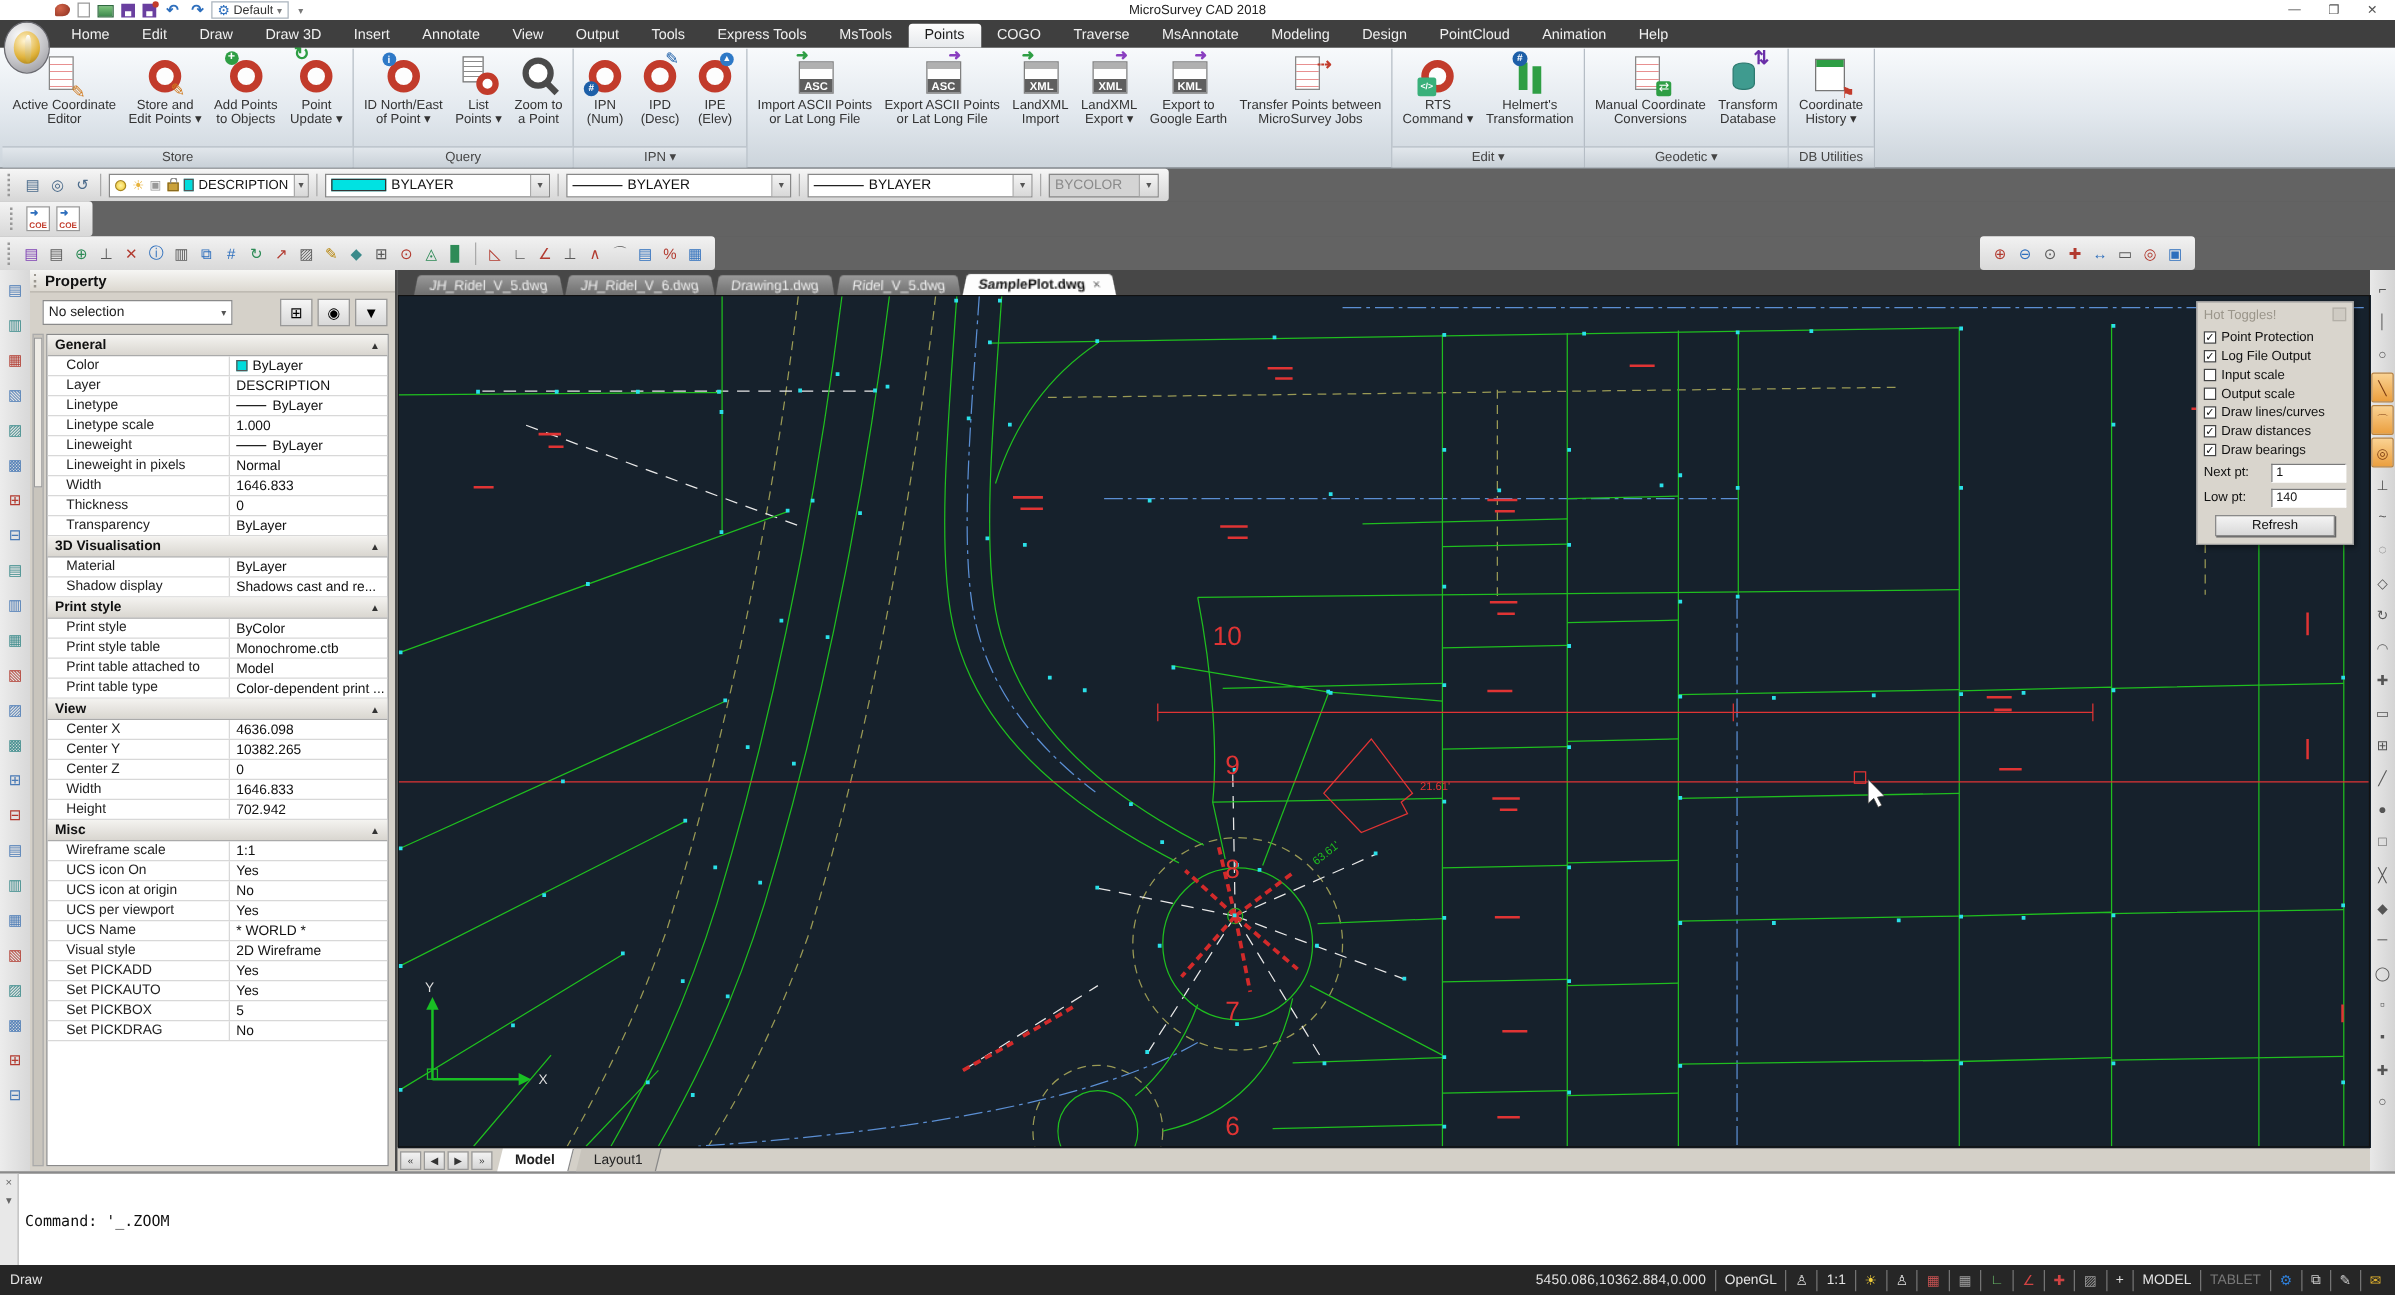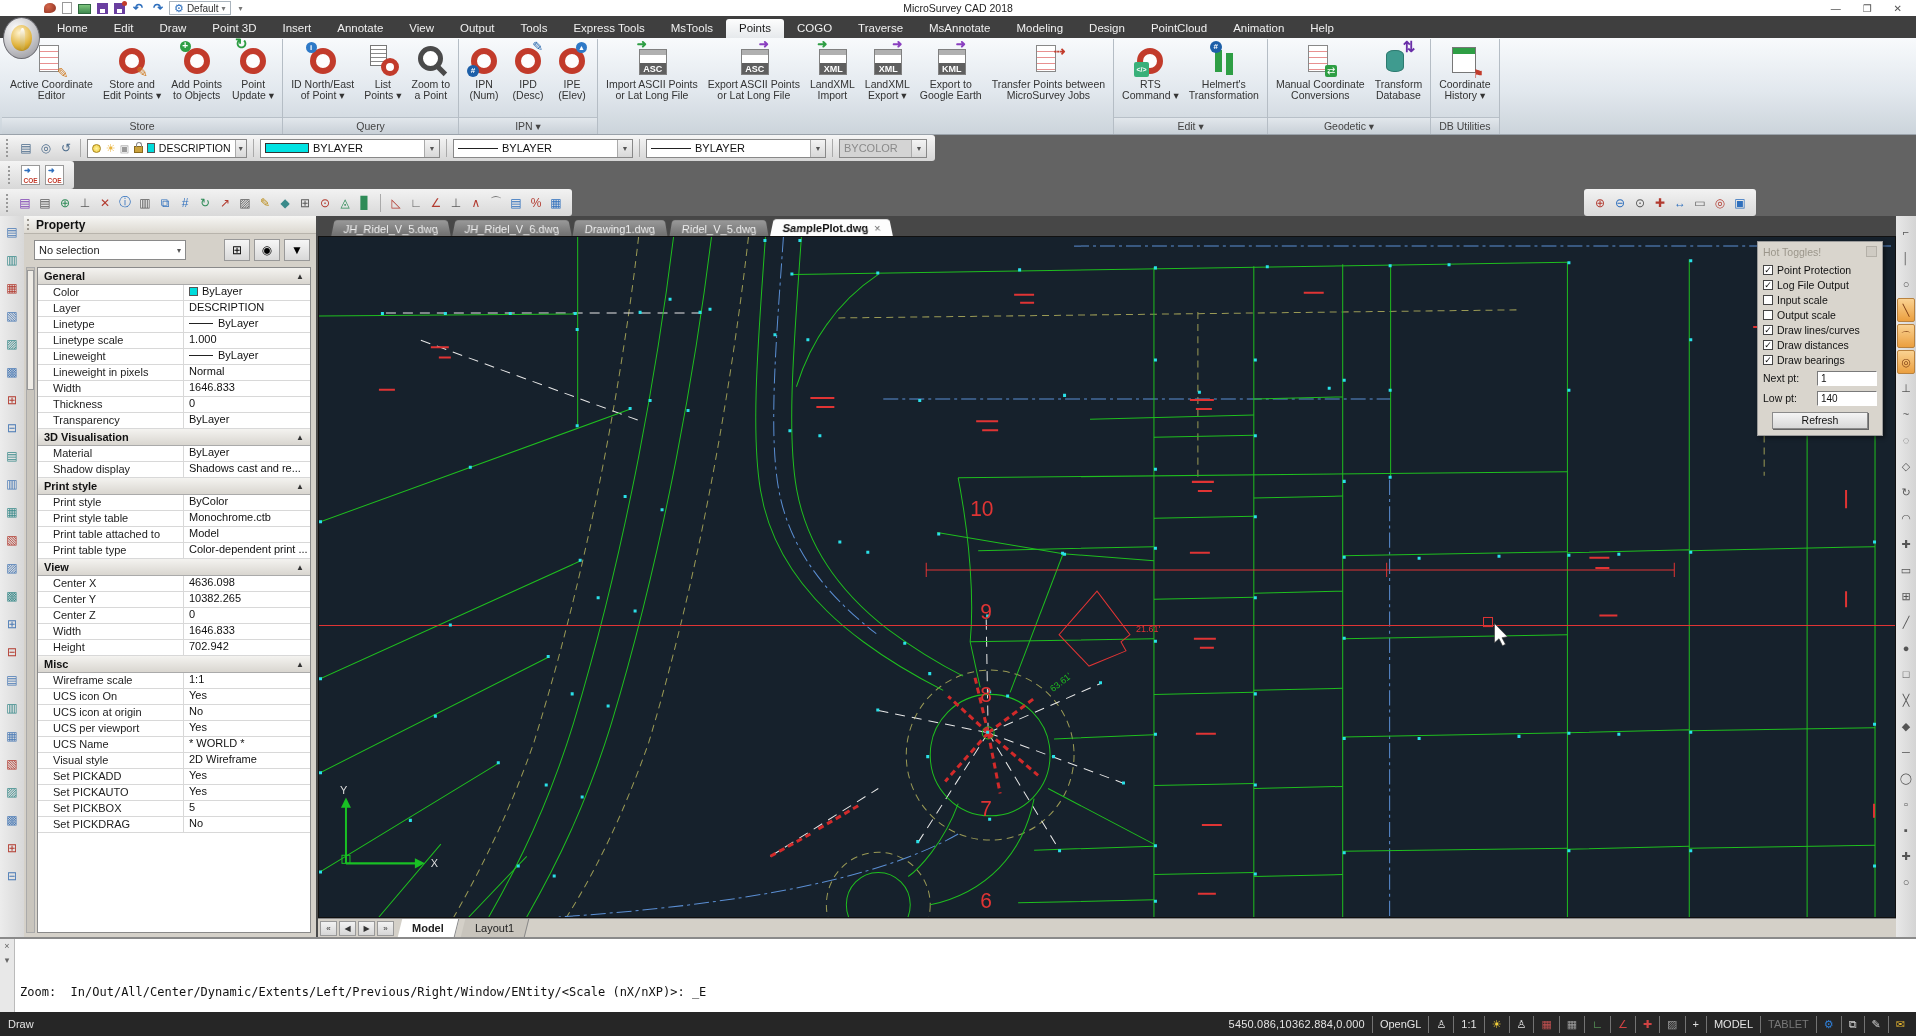--- a/index.html
+++ b/index.html
@@ -115,21 +115,21 @@
   .pp-selrow{display:flex;gap:4px;padding:5px 6px 4px 10px;align-items:center}
   .pp-combo{flex:1;max-width:152px;height:20px;background:#fff;border:1px solid #8a8a8a;display:flex;align-items:center;padding:0 4px;color:#222}
   .pp-combo .arrow{margin-left:auto;color:#555;font-size:8px}
   .pp-btn{width:26px;height:22px;background:linear-gradient(#f6f6f6,#d8d8d8);border:1px solid #999;display:flex;align-items:center;justify-content:center;font-size:12px}
   .pp-body{flex:1;display:flex;padding:2px 5px 4px 2px;min-height:0}
   .pp-scroll{width:9px;background:#c9c5bd;border:1px solid #aaa;position:relative;margin-right:2px}
   .pp-scroll .thumb{position:absolute;left:0;right:0;top:2px;height:120px;background:#efece6;border:1px solid #999}
   .pp-grid{flex:1;background:#fff;border:1px solid #8a8a8a;overflow:hidden;display:flex;flex-direction:column}
   .psec-head{height:17px;background:linear-gradient(#f4f3f0,#d9d6d0);border-bottom:1px solid #aaa;display:flex;align-items:center;font-weight:bold;color:#111;padding:0 6px}
   .psec-head .caret{margin-left:auto;font-size:8px;color:#333}
-  .prow{display:flex;height:16px;border-bottom:1px solid #d8d8d8;align-items:flex-start}
+  .prow{display:flex;height:16px;border-bottom:1px solid #d8d8d8;align-items:center}
   .plabel{width:146px;padding-left:15px;border-right:1px solid #d8d8d8;color:#222;height:100%;line-height:15px;white-space:nowrap;overflow:hidden}
   .pval{flex:1;padding-left:5px;display:flex;align-items:center;color:#111;white-space:nowrap;overflow:hidden}
   .pval .sw-ico{display:none;width:9px;height:9px;background:#00dcdc;border:1px solid #555;margin-right:4px}
   .pval.sw .sw-ico{display:inline-block}
   .pval .ln-ico{display:none;width:24px;height:0;border-top:1.5px solid #222;margin-right:5px}
   .pval.ln .ln-ico{display:inline-block}
 
   
   .main{flex:1;display:flex;flex-direction:column;min-width:0;background:#474747}
   .dtabs{height:20px;display:flex;align-items:flex-end;padding-left:14px;gap:3px}
@@ -208,21 +208,21 @@
 
   <div class="menubar">
     <div class="app-logo"></div>
     <div style="display:flex">
       <div class="mtab">Home</div>
 
       <div class="mtab">Edit</div>
 
       <div class="mtab">Draw</div>
 
-      <div class="mtab">Point 3D</div>
+      <div class="mtab">Draw 3D</div>
 
       <div class="mtab">Insert</div>
 
       <div class="mtab">Annotate</div>
 
       <div class="mtab">View</div>
 
       <div class="mtab">Output</div>
 
       <div class="mtab">Tools</div>
@@ -1166,20 +1166,21 @@
     </div>
   </div>
 
   <div class="cmd">
     <div class="cmd-gutter">
       <span>×</span>
       <span>▾</span>
     </div>
     <div class="cmd-right">
       <div class="cmd-hist">
+        <div>Command: '_.ZOOM</div>
       
         <div>Zoom:  In/Out/All/Center/Dynamic/Extents/Left/Previous/Right/Window/ENtity/&lt;Scale (nX/nXP)&gt;: _E</div>
       
         
       </div>
 
     </div>
   </div>
 
   <div class="statusbar">

